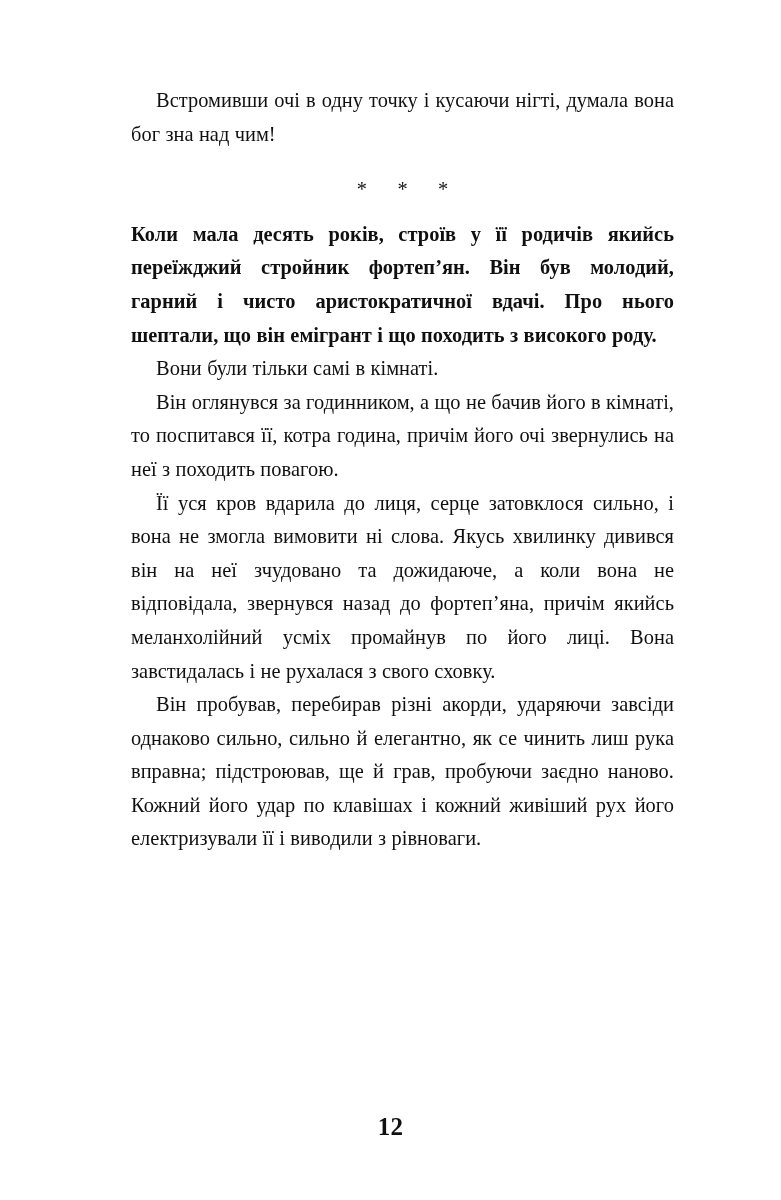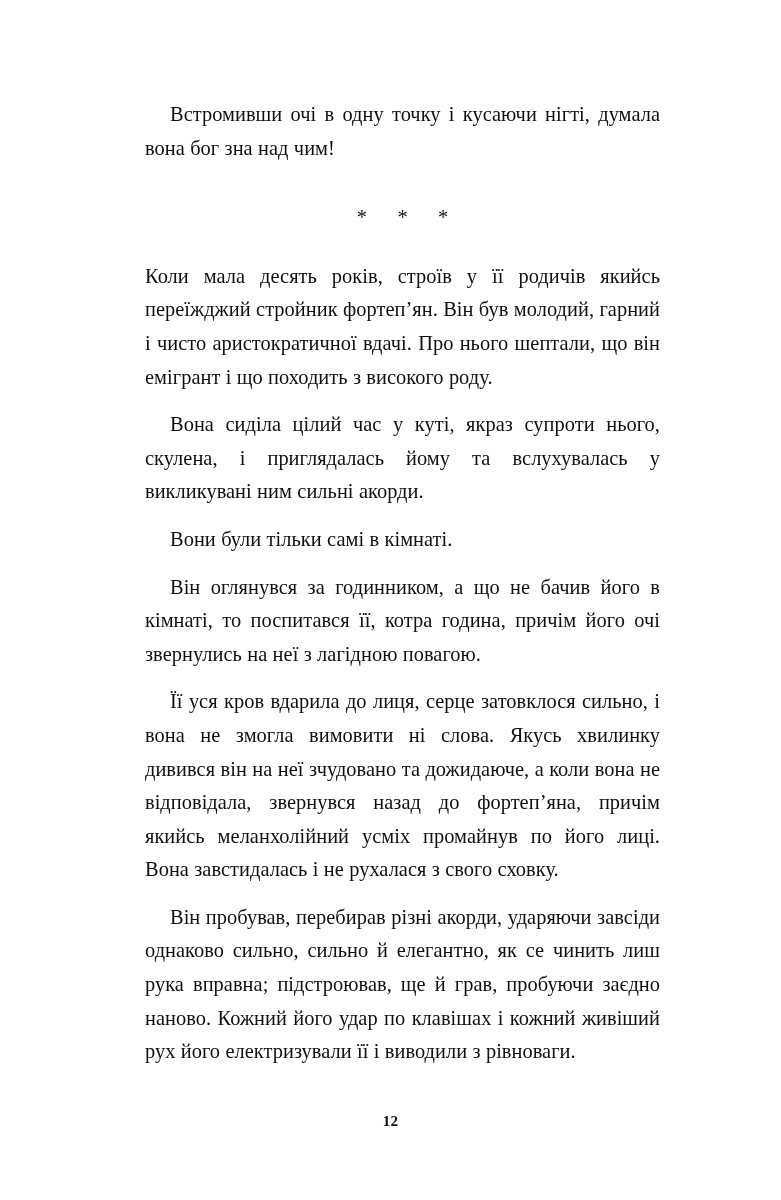--- a/index.html
+++ b/index.html
@@ -22,31 +22,32 @@
     background: #ffffff;
     overflow: hidden;
   }
   .text-block {
     position: absolute;
     left: 131px;
     top: 84px;
     width: 543px;
   }
   .para {
-    margin: 14px;
+    margin: 0;
     font-size: 20.4px;
     line-height: 33.6px;
     text-align: justify;
     text-indent: 25px;
     hyphens: manual;
     word-spacing: 0.01em;
     letter-spacing: 0.002em;
   }
   .para.no-indent {
     text-indent: 0;
+    font-weight: bold;
   }
   .para + .para {
     margin-top: 0;
   }
   .separator {
     margin: 0;
     font-size: 20.4px;
     line-height: 33.6px;
     text-align: center;
     text-indent: 0;
@@ -54,46 +55,45 @@
     padding-top: 22px;
     padding-bottom: 11px;
     padding-left: 0.62em;
   }
   .page-number {
     position: absolute;
     left: 0;
     right: 0;
     top: 1113px;
     text-align: center;
-    font-size: 15px;
+    font-size: 25px;
     font-weight: bold;
     font-family: "Liberation Serif", "DejaVu Serif", serif;
     color: #111010;
     letter-spacing: 0.01em;
   }
 </style>
 </head>
 <body>
 
 <div class="page">
 
   <div class="text-block">
 
     <p class="para">Встромивши очі в одну точку і кусаючи нігті, думала вона бог зна над чим!</p>
 
 
     <p class="separator">* * *</p>
 
     <p class="para no-indent">Коли мала десять років, строїв у її родичів якийсь переїжджий стройник фортеп’ян. Він був молодий, гарний і чисто аристократичної вдачі. Про нього шептали, що він емігрант і що походить з високого роду.</p>
 
-    <p class="para">Вона сиділа цілий час у куті, якраз супроти нього, скулена, і приглядалась йому та вслухувалась у викликувані ним сильні акорди.</p>
 
     <p class="para">Вони були тільки самі в кімнаті.</p>
 
-    <p class="para">Він оглянувся за годинником, а що не бачив його в кімнаті, то поспитався її, котра година, причім його очі звернулись на неї з лагідною повагою.</p>
+    <p class="para">Він оглянувся за годинником, а що не бачив його в кімнаті, то поспитався її, котра година, причім його очі звернулись на неї з походить повагою.</p>
 
     <p class="para">Її уся кров вдарила до лиця, серце затовклося сильно, і вона не змогла вимовити ні слова. Якусь хвилинку дивився він на неї зчудовано та дожидаюче, а коли вона не відповідала, звернувся назад до фортеп’яна, причім якийсь меланхолійний усміх промайнув по його лиці. Вона завстидалась і не рухалася з свого сховку.</p>
 
 
     <p class="para">Він пробував, перебирав різні акорди, ударяючи завсіди однаково сильно, сильно й елегантно, як се чинить лиш рука вправна; підстроював, ще й грав, пробуючи заєдно наново. Кожний його удар по клавішах і кожний живіший рух його електризували її і виводили з рівноваги.</p>
 
 
   </div>
 
   <div class="page-number">12</div>

